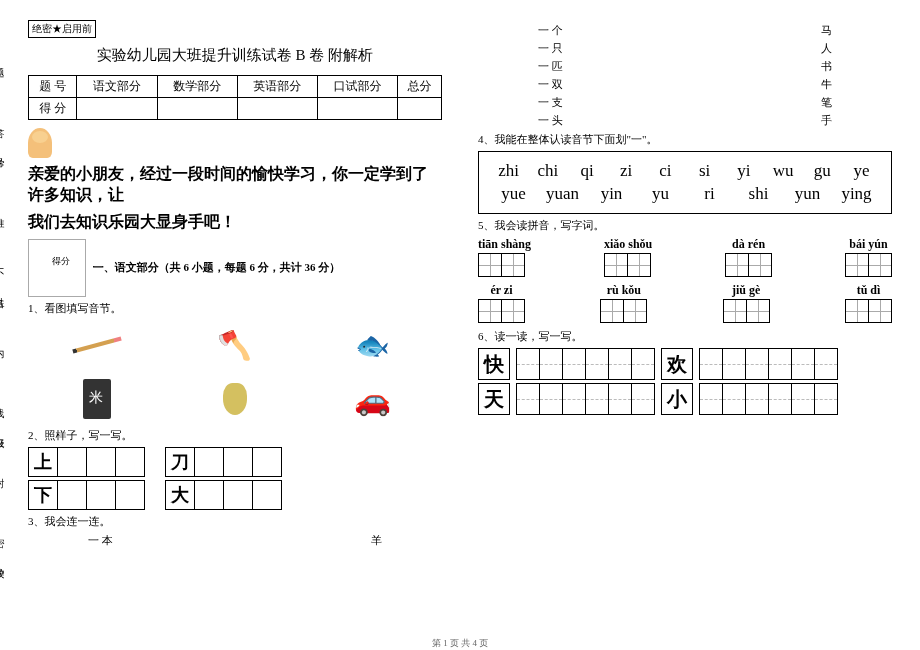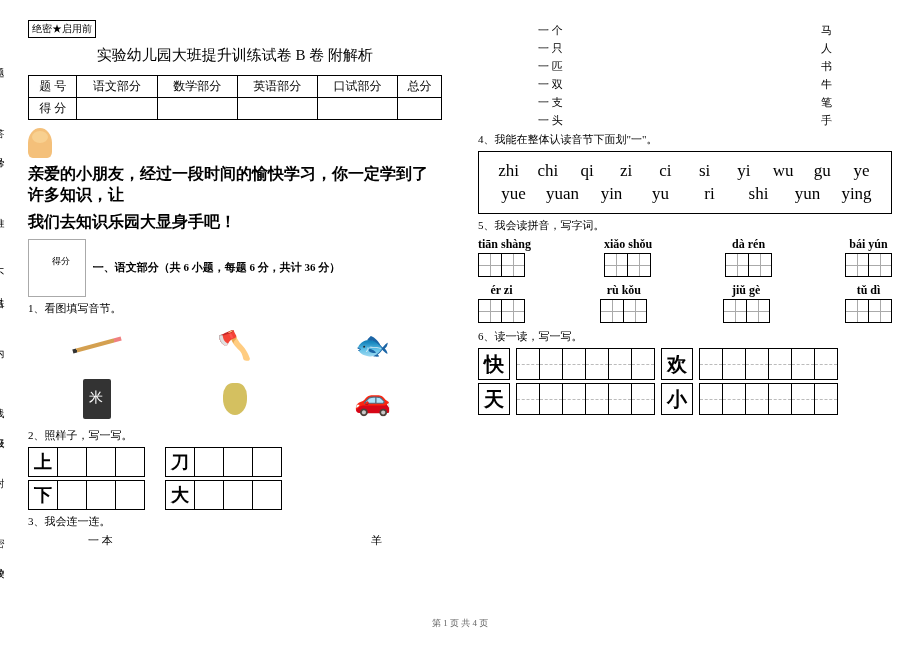--- a/index.html
+++ b/index.html
@@ -40,21 +40,21 @@
 .tian+.tian{border-left:none}
 .tian:before,.tian:after{content:"";position:absolute;background:#aaa}
 .tian:before{left:50%;top:0;width:1px;height:100%}
 .tian:after{top:50%;left:0;height:1px;width:100%}
 .write-row{display:flex;align-items:center;margin:3px 0;gap:6px}
 .big-char{width:30px;height:30px;border:1px solid #000;font-size:20px;font-weight:bold;display:flex;align-items:center;justify-content:center}
 .grid-strip{display:flex}
 .grid-cell{width:22px;height:30px;border:1px solid #000;position:relative}
 .grid-cell+.grid-cell{border-left:none}
 .grid-cell:before{content:"";position:absolute;top:50%;left:0;width:100%;border-top:1px dashed #bbb}
-.footer{position:absolute;bottom:20px;width:100%;text-align:center;font-size:9px;color:#666}
+.footer{position:absolute;bottom:0;width:100%;text-align:center;font-size:9px;color:#666}
 .ml{position:absolute;left:-8px;font-size:10px}
 </style>
 </head>
 <body>
 
 <div class="margin-col">
   <div class="ml" style="top:560px"><span>学校</span>____</div>
   <div class="ml" style="top:530px">密</div>
   <div class="ml" style="top:470px">封</div>
   <div class="ml" style="top:430px"><span>班级</span>____</div>

